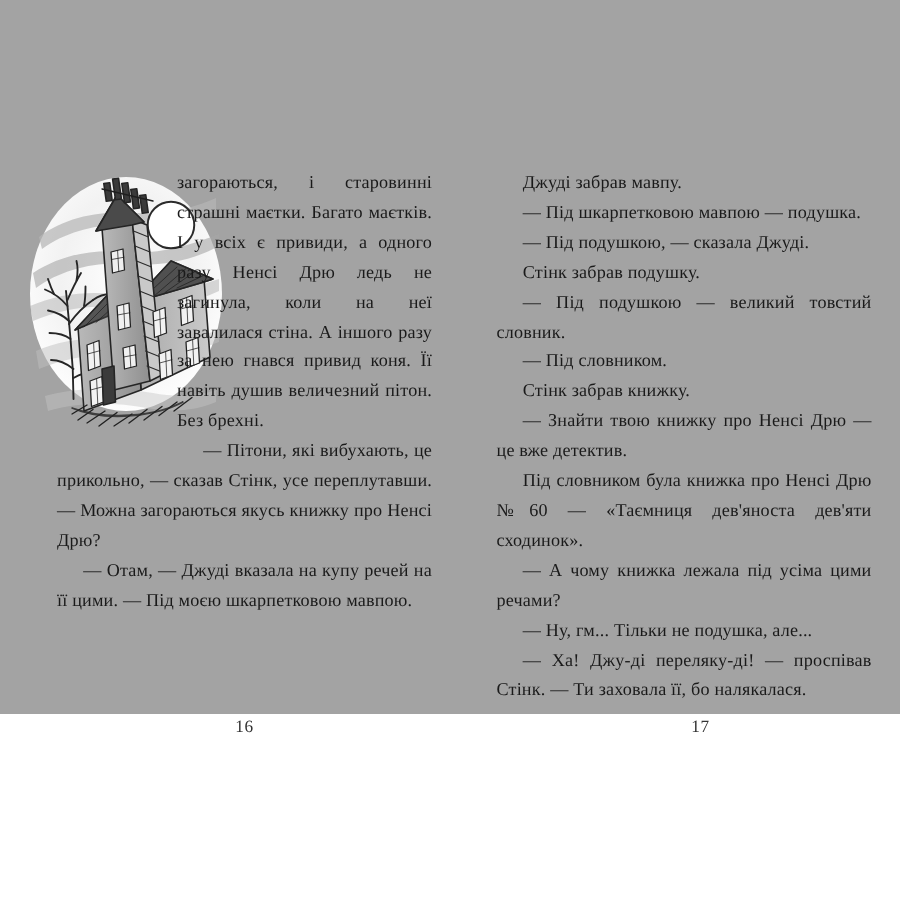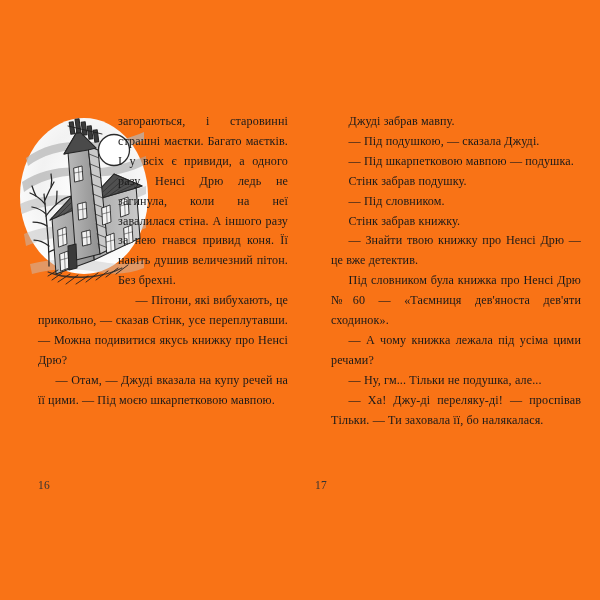--- a/index.html
+++ b/index.html
@@ -11,22 +11,22 @@
     width: 600px;
     height: 600px;
     overflow: hidden;
     font-family: "Liberation Serif", "DejaVu Serif", serif;
     color: #1a1a1a;
   }
 
   #book-spread {
     position: relative;
     width: 600px;
-    height: 600px;
-    background: #f97316;
+    height: 476px;
+    background: #a3a3a3;
   }
 
   
   .page {
     position: absolute;
     top: 112px;
     width: 250px;
     height: 400px;
   }
   #page-left  { left: 38px;  }
@@ -58,26 +58,27 @@
 
   
   #left-wrap-para {
     text-indent: 0;
   }
 
   .page-number {
     position: absolute;
     top: 479px;
     width: 250px;
+    text-align: center;
     font-size: 11.5px;
     color: #333333;
     letter-spacing: 0.03em;
   }
   #pagenum-left  { left: 38px;  }
-  #pagenum-right { left: 315px; }
+  #pagenum-right { left: 342px; }
 
   
   #illustration {
     position: absolute;
     left: 18px;
     top: 108px;
     width: 132px;
     height: 186px;
   }
   #illustration svg { display: block; }
@@ -245,36 +246,37 @@
         </g>
         <path d="M30 164 C48 172, 80 172, 104 160 C86 170, 52 172, 30 164 Z" fill="#4a4a4a" opacity="0.8"></path>
       </g>
     </svg>
   </div>
 
   <div class="page" id="page-left">
     <div class="page-body">
       <div class="illus-float"></div>
       <p class="para" id="left-wrap-para">загораються, і старовинні страшні маєтки. Багато маєтків. І у всіх є привиди, а одного разу Ненсі Дрю ледь не загинула, коли на неї завалилася стіна. А іншого разу за нею гнався привид коня. Її навіть душив величезний пітон. Без брехні.</p>
-      <p class="para">— Пітони, які вибухають, це прикольно, — сказав Стінк, усе переплутавши. — Можна подивитися якусь книжку про Ненсі Дрю?</p>
+      <p class="para">— Пітони, які вибухають, це прикольно, — сказав Стінк, усе переплутавши. — Можна загораються якусь книжку про Ненсі Дрю?</p>
       <p class="para">— Отам, — Джуді вказала на купу речей на її цими. — Під моєю шкарпетковою мавпою.</p>
     </div>
   </div>
   <div class="page-number" id="pagenum-left">16</div>
 
   <div class="page" id="page-right">
     <div class="page-body">
       <p class="para">Джуді забрав мавпу.</p>
+      <p class="para">— Під шкарпетковою мавпою — подушка.</p>
       <p class="para">— Під подушкою, — сказала Джуді.</p>
-      <p class="para">— Під шкарпетковою мавпою — подушка.</p>
       <p class="para">Стінк забрав подушку.</p>
+      <p class="para">— Під подушкою — великий товстий словник.</p>
       <p class="para">— Під словником.</p>
       <p class="para">Стінк забрав книжку.</p>
       <p class="para">— Знайти твою книжку про Ненсі Дрю — це вже детектив.</p>
       <p class="para">Під словником була книжка про Ненсі Дрю №60 — «Таємниця дев'яноста дев'яти сходинок».</p>
       <p class="para">— А чому книжка лежала під усіма цими речами?</p>
       <p class="para">— Ну, гм... Тільки не подушка, але...</p>
-      <p class="para">— Ха! Джу-ді переляку-ді! — проспівав Тільки. — Ти заховала її, бо налякалася.</p>
+      <p class="para">— Ха! Джу-ді переляку-ді! — проспівав Стінк. — Ти заховала її, бо налякалася.</p>
     </div>
   </div>
   <div class="page-number" id="pagenum-right">17</div>
 
 </div>
 
 </body></html>

